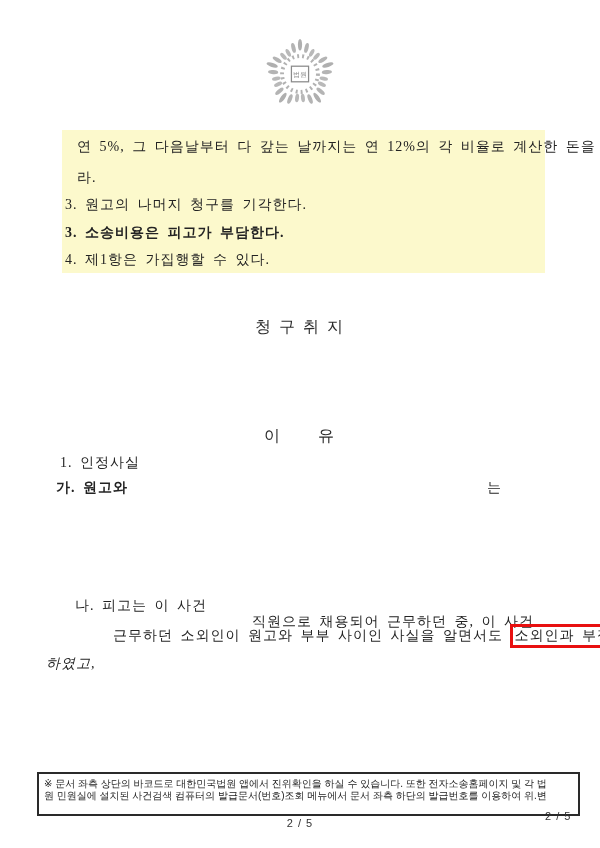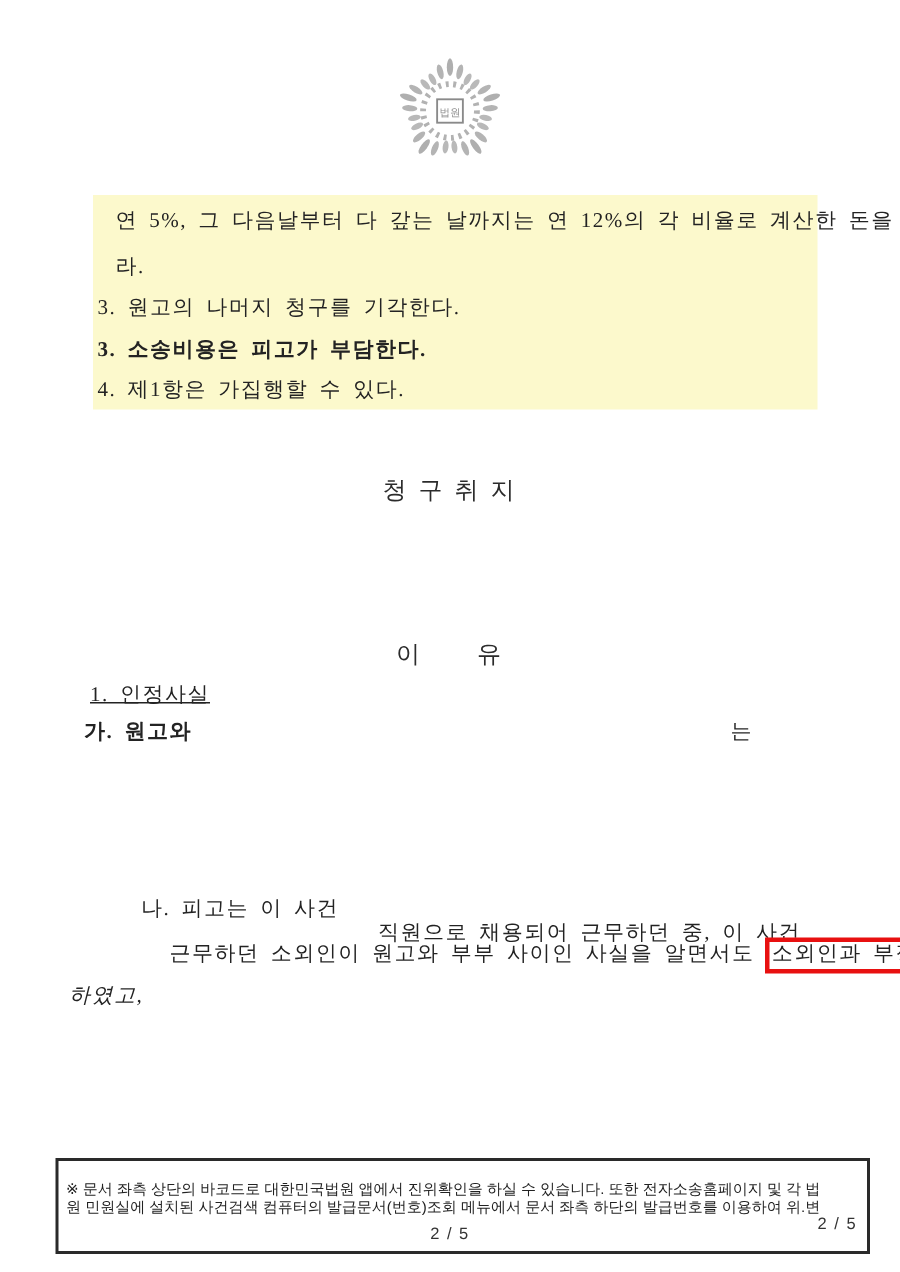--- a/index.html
+++ b/index.html
@@ -17,21 +17,21 @@
   .heading{
     position:absolute;left:0;width:600px;text-align:center;
     font-size:16px;letter-spacing:2px;color:#2b2b2b;white-space:pre;
   }
   .redbox{
     display:inline-block;border:3px solid #e81010;padding:0 2px;
     margin:-4px -1px;line-height:1.25;
   }
   .footer-box{
     position:absolute;left:37px;top:772px;width:529px;height:32px;
-    border:2px solid #2a2a2a;padding:14px 5px;
+    border:2px solid #2a2a2a;padding:4px 5px;
     font-family:"Liberation Sans","DejaVu Sans",sans-serif;
     font-size:10px;line-height:12px;color:#222;overflow:hidden;
   }
   .footer-box div{white-space:nowrap;}
   .pagenum{
     font-family:"Liberation Sans","DejaVu Sans",sans-serif;
     font-size:11px;color:#333;letter-spacing:1px;
   }
 </style>
 </head>
@@ -81,29 +81,29 @@
     <div class="abs body-text" style="left:15px;top:8px;">연 5%, 그 다음날부터 다 갚는 날까지는 연 12%의 각 비율로 계산한 돈을 지급하</div>
     <div class="abs body-text" style="left:15px;top:39px;">라.</div>
     <div class="abs body-text" style="left:3px;top:66px;">3. 원고의 나머지 청구를 기각한다.</div>
     <div class="abs body-text" style="left:3px;top:94px;font-weight:bold;">3. 소송비용은 피고가 부담한다.</div>
     <div class="abs body-text" style="left:3px;top:121px;">4. 제1항은 가집행할 수 있다.</div>
   </div>
 
   <div class="heading" style="top:305px;margin-top:12px;">청 구 취 지</div>
   <div class="heading" style="top:426px;">이      유</div>
 
-  <div class="abs body-text" style="left:60px;top:454px;text-decoration:underline;">1. 인정사실</div>
+  <div class="abs body-text" style="left:60px;top:454px;">1. 인정사실</div>
 
   <div class="abs" style="left:0;top:479px;width:600px;">
     <span class="abs body-text" style="left:56px;top:0;font-weight:bold;">가. 원고와</span>
     <span class="abs body-text" style="left:487px;top:0;">는</span>
   </div>
 
   <div class="abs" style="left:0;top:597px;width:600px;">
-    <span class="abs body-text" style="left:75px;top:0;margin-left:19px;">나. 피고는 이 사건</span>
+    <span class="abs body-text" style="left:75px;top:0;">나. 피고는 이 사건</span>
     <span class="abs body-text" style="left:252px;top:16px;">직원으로 채용되어 근무하던 중, 이 사건</span>
   </div>
 
   <div class="abs body-text" style="left:113px;top:627px;">
     <span>근무하던 소외인이 원고와 부부 사이인 사실을 알면서도 </span><span class="redbox"><span>소외인과 부정행위</span></span>
   </div>
 
   <div class="abs body-text" style="left:46px;top:655px;font-style:italic;">하였고,</div>
 
   <div class="footer-box">

